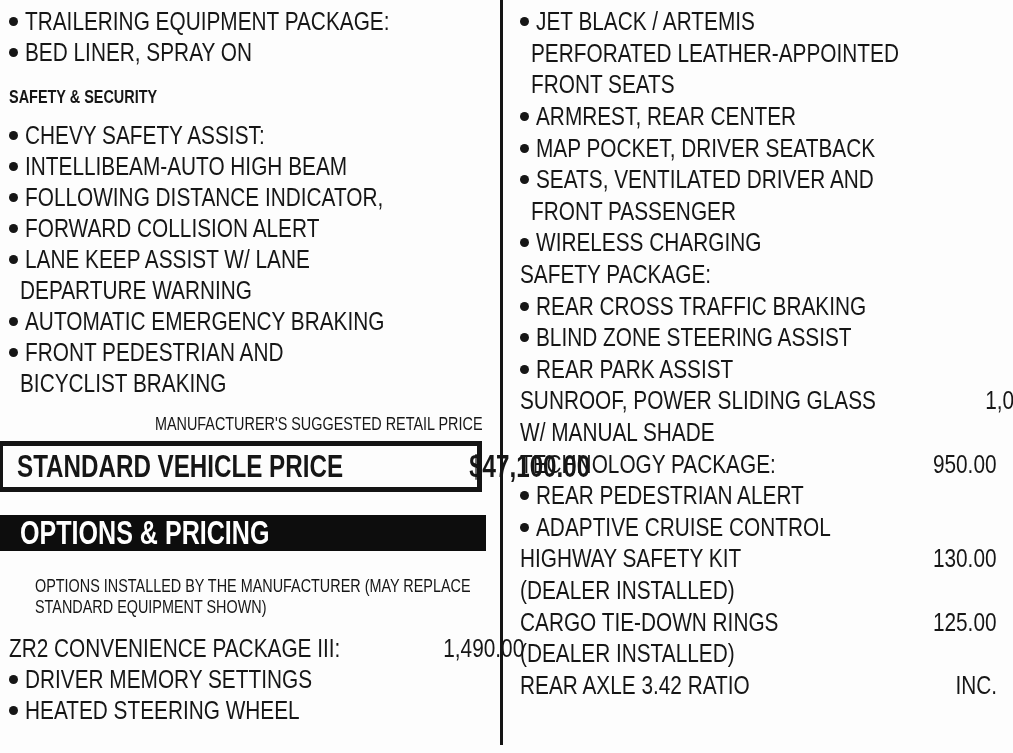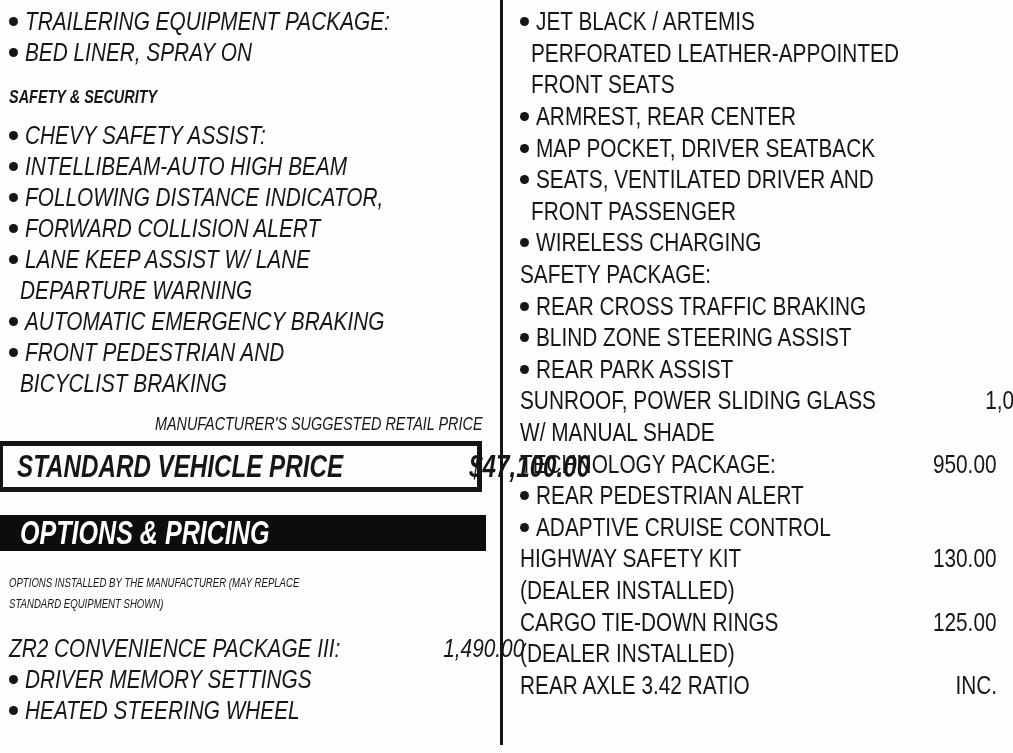--- a/index.html
+++ b/index.html
@@ -2,21 +2,21 @@
 <html><head>
 <meta charset="utf-8">
 <style>
   * { margin:0; padding:0; box-sizing:border-box; }
   body { background:#fff; }
   .page {
     position:relative; width:1013px; height:753px; background:#fdfdfd;
     font-family:"Liberation Sans", sans-serif; color:#161616; overflow:hidden;
   }
   .col { position:absolute; top:0; }
-  .col-left  { left:0;     width:500px; padding:6px 18px 0 9px;font-style:italic; }
+  .col-left  { left:0;     width:500px; padding:6px 18px 0 9px; }
   .col-right { left:503px; width:510px; padding:6px 16px 0 17px; }
   .divider { position:absolute; left:500px; top:0; width:3px; height:745px; background:#141414; }
 
   .row { display:flex; align-items:center; height:31px; font-size:26px; }
   .col-right .row { height:31.6px; }
   .dot { width:9px; height:9px; border-radius:50%; background:#161616; margin-right:7px; flex:0 0 auto; }
   .cont { padding-left:11px; }
 
   .t { display:inline-block; transform:scaleX(0.8); transform-origin:0 50%; white-space:nowrap; }
   .p { transform-origin:100% 50%; }
@@ -36,21 +36,21 @@
   }
   .tb { transform:scaleX(0.78); }
 
   .banner {
     margin:23px 0 25px -9px; height:36px; width:486px; background:#0d0d0d; color:#ffffff;
     display:flex; align-items:center; padding-left:20px; font-size:33px; font-weight:700;
   }
   .tbanner { transform:scaleX(0.76); }
 
   .note { margin-bottom:15px; }
-  .noteline { height:21px; display:flex; align-items:flex-start; font-size:12px; }
+  .noteline { height:21px; display:flex; align-items:flex-end; font-size:18px;margin-left:26px; }
 </style>
 </head>
 <body>
 
 <div class="page">
   <div class="col col-left" id="col-left">
       <div class="row bullet">
         <span class="dot"></span>
         <span class="t">TRAILERING EQUIPMENT PACKAGE:</span>
       </div>

